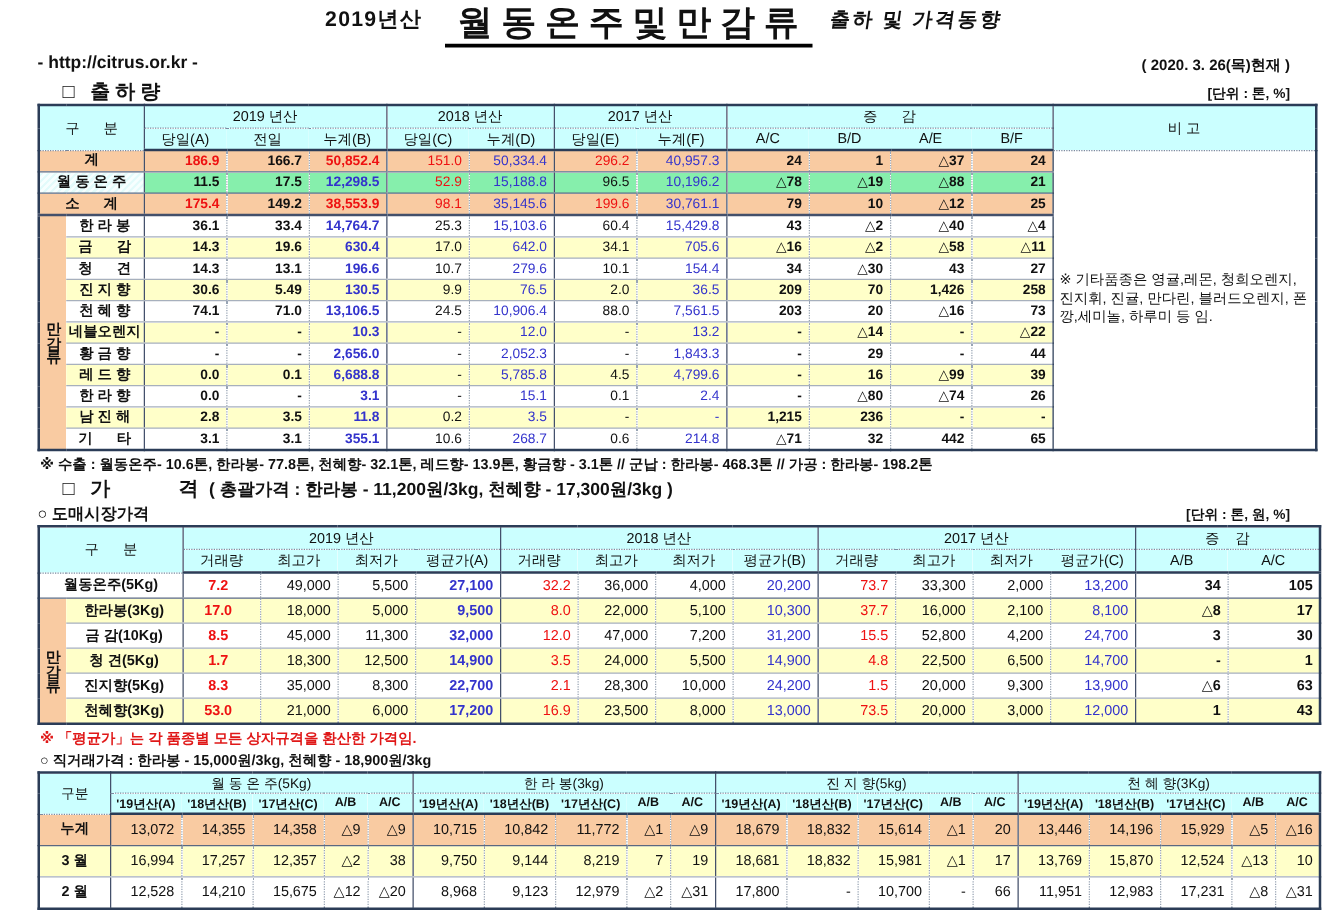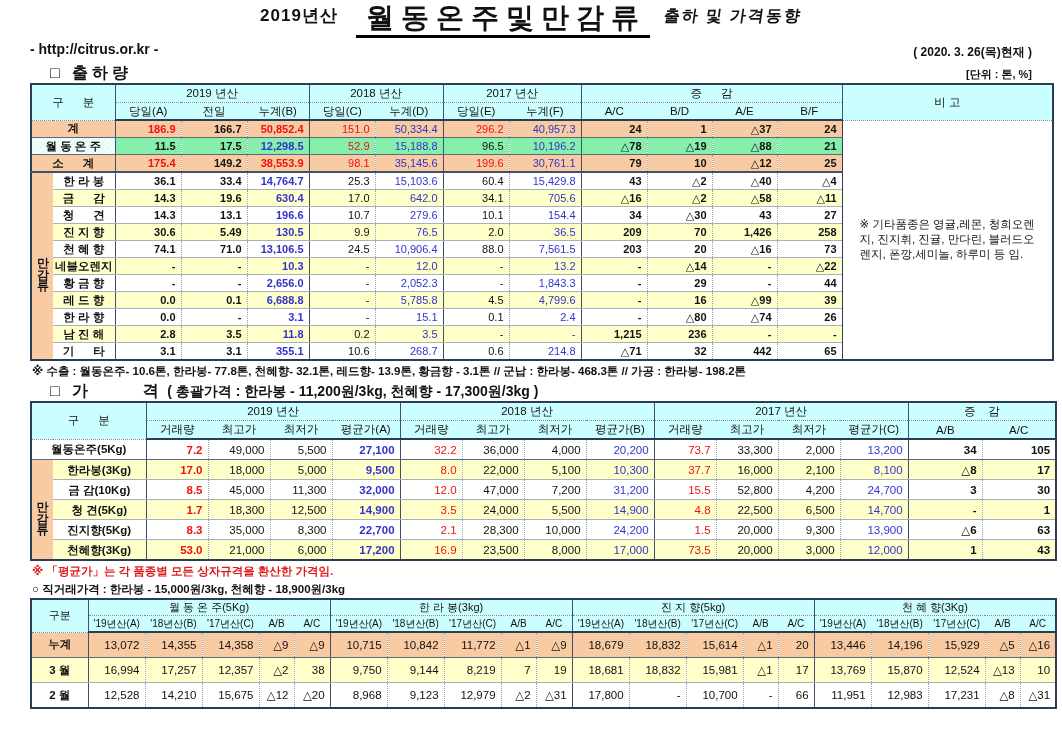--- a/index.html
+++ b/index.html
@@ -30,21 +30,21 @@
   table{border-collapse:collapse;table-layout:fixed;width:1002px;}
   table{border:2px solid #2b3c57;}
   th,td{overflow:hidden;padding:0;}
   thead th{background:#cbffff;font-weight:normal;text-align:center;font-size:11.5px;border-bottom:1px dotted #7b8aa0;}
   thead tr:last-child th{border-bottom:2px solid #2b3c57;}
   th.gs,td.gs{border-left:1px solid #44506b;}
   td.num{border-left:1px dotted #98a4b4;text-align:right;padding-right:5px;font-size:11px;border-bottom:1px solid #a7b0bd;}
   td.num.gs{border-left:1px solid #44506b;}
   td.labelcell{text-align:center;font-size:11.5px;font-weight:bold;border-bottom:1px solid #a7b0bd;white-space:pre;}
   td.groupcell{background:#f9cba2;text-align:center;font-size:12px;font-weight:bold;writing-mode:vertical-rl;text-orientation:upright;border-bottom:1px solid #a7b0bd;}
-  td.notecell{background:#fff;border-left:1.5px solid #2b3c57;vertical-align:middle;font-size:11.5px;line-height:1.5;padding:2px 17px;text-align:left;margin-top:12px;}
+  td.notecell{background:#fff;border-left:1.5px solid #2b3c57;vertical-align:middle;font-size:11.5px;line-height:1.5;padding:2px 5px;text-align:left;margin-top:12px;}
 
   
   .t1 td{height:16px;line-height:15px;}
   .t1 thead tr:first-child th{height:17px;}
   .t1 thead tr:last-child th{height:16px;}
   .t1 td.dayA,.t1 td.prev,.t1 td.cumB,.t1 td.diff{font-weight:bold;}
   .t1 td.cumB,.t1 td.cumD,.t1 td.cumF{color:#3333cc;}
   .t1 tr.total td.dayA,.t1 tr.subtotal td.dayA,
   .t1 tr.total td.cumB,.t1 tr.subtotal td.cumB,
   .t1 tr.total td.dayC,.t1 tr.subtotal td.dayC,
@@ -57,33 +57,33 @@
   .t1 tr.item .labelcell,.t1 tr.item .num{background:#ffffc9;}
   .t1 tr.item:nth-child(even) .labelcell,.t1 tr.item:nth-child(even) .num{background:#fff;}
   .t1 tr.total td,.t1 tr.main td{border-bottom:1.5px solid #5a6activité880;}
   .t1 tr.total td,.t1 tr.main td{border-bottom:1.5px solid #5a6880;}
   .t1 tr.subtotal td{border-bottom:2px solid #44506b;}
 
   
   .t2 td{height:19px;line-height:18px;}
   .t2 thead th{height:17px;}
   .t2 td.num{font-size:11.5px;}
-  .t2 td.qty{color:#ee1111;font-weight:bold;}
+  .t2 td.qty{color:#ee1111;font-weight:bold;text-align:center;}
   .t2 td.qty2{color:#ee1111;}
   .t2 td.avgA{color:#3333cc;font-weight:bold;}
   .t2 td.avgB,.t2 td.avgC{color:#3333cc;}
   .t2 td.diff{font-weight:bold;}
   .t2 tr .labelcell,.t2 tr .num{background:#fff;}
   .t2 tr:nth-child(even) .labelcell,.t2 tr:nth-child(even) .num{background:#ffffc9;}
   .t2 tr.main td{border-bottom:1.5px solid #5a6880;}
 
   
   .t3 td{height:24px;line-height:23px;}
   .t3 thead th{height:15px;font-size:11px;}
-  .t3 thead tr:last-child th{font-size:10px;font-weight:normal;}
+  .t3 thead tr:last-child th{font-size:10px;font-weight:bold;}
   .t3 td.num{font-size:11.5px;}
   .t3 td.labelcell{font-weight:bold;}
   .t3 tr .labelcell,.t3 tr .num{background:#fff;}
   .t3 tr:nth-child(even) .labelcell,.t3 tr:nth-child(even) .num{background:#ffffc9;}
   .t3 tr.total .labelcell,.t3 tr.total .num{background:#f9cba2;}
   .t3 tr.total td{border-bottom:1.5px solid #5a6880;}
 </style>
 </head>
 <body>
 
@@ -343,20 +343,24 @@
         </tr>
       </tbody>
   </table>
 
   <div class="footnote">※ 수출 : 월동온주- 10.6톤, 한라봉- 77.8톤, 천혜향- 32.1톤, 레드향- 13.9톤, 황금향 - 3.1톤  // 군납 : 한라봉- 468.3톤 // 가공 : 한라봉- 198.2톤</div>
 
   <div class="secline">
     <span class="sec-title pre">□ 가      격</span>
     <span class="sec-note">( 총괄가격 : 한라봉 - 11,200원/3kg, 천혜향 - 17,300원/3kg )</span>
   </div>
+  <div class="subline">
+    <span class="sub-title">○ 도매시장가격</span>
+    <span class="unit">[단위 : 톤, 원, %]</span>
+  </div>
 
   <table class="t2">
     <colgroup>
       <col style="width:22px">
         <col style="width:93px">
       <col style="width:62px">
         <col style="width:62px">
         <col style="width:62px">
         <col style="width:68px">
       <col style="width:62px">
@@ -484,21 +488,21 @@
         </tr>
         <tr class="item">
           <td class="labelcell">천혜향(3Kg)</td>
           <td class="num qty gs">53.0</td>
           <td class="num hi">21,000</td>
           <td class="num lo">6,000</td>
           <td class="num avgA">17,200</td>
           <td class="num qty2 gs">16.9</td>
           <td class="num hi">23,500</td>
           <td class="num lo">8,000</td>
-          <td class="num avgB">17,000</td>
+          <td class="num avgB">13,000</td>
           <td class="num qty2 gs">73.5</td>
           <td class="num hi">20,000</td>
           <td class="num lo">3,000</td>
           <td class="num avgC">12,000</td>
           <td class="num diff gs">1</td>
           <td class="num diff">43</td>
         </tr>
       </tbody>
   </table>
 

